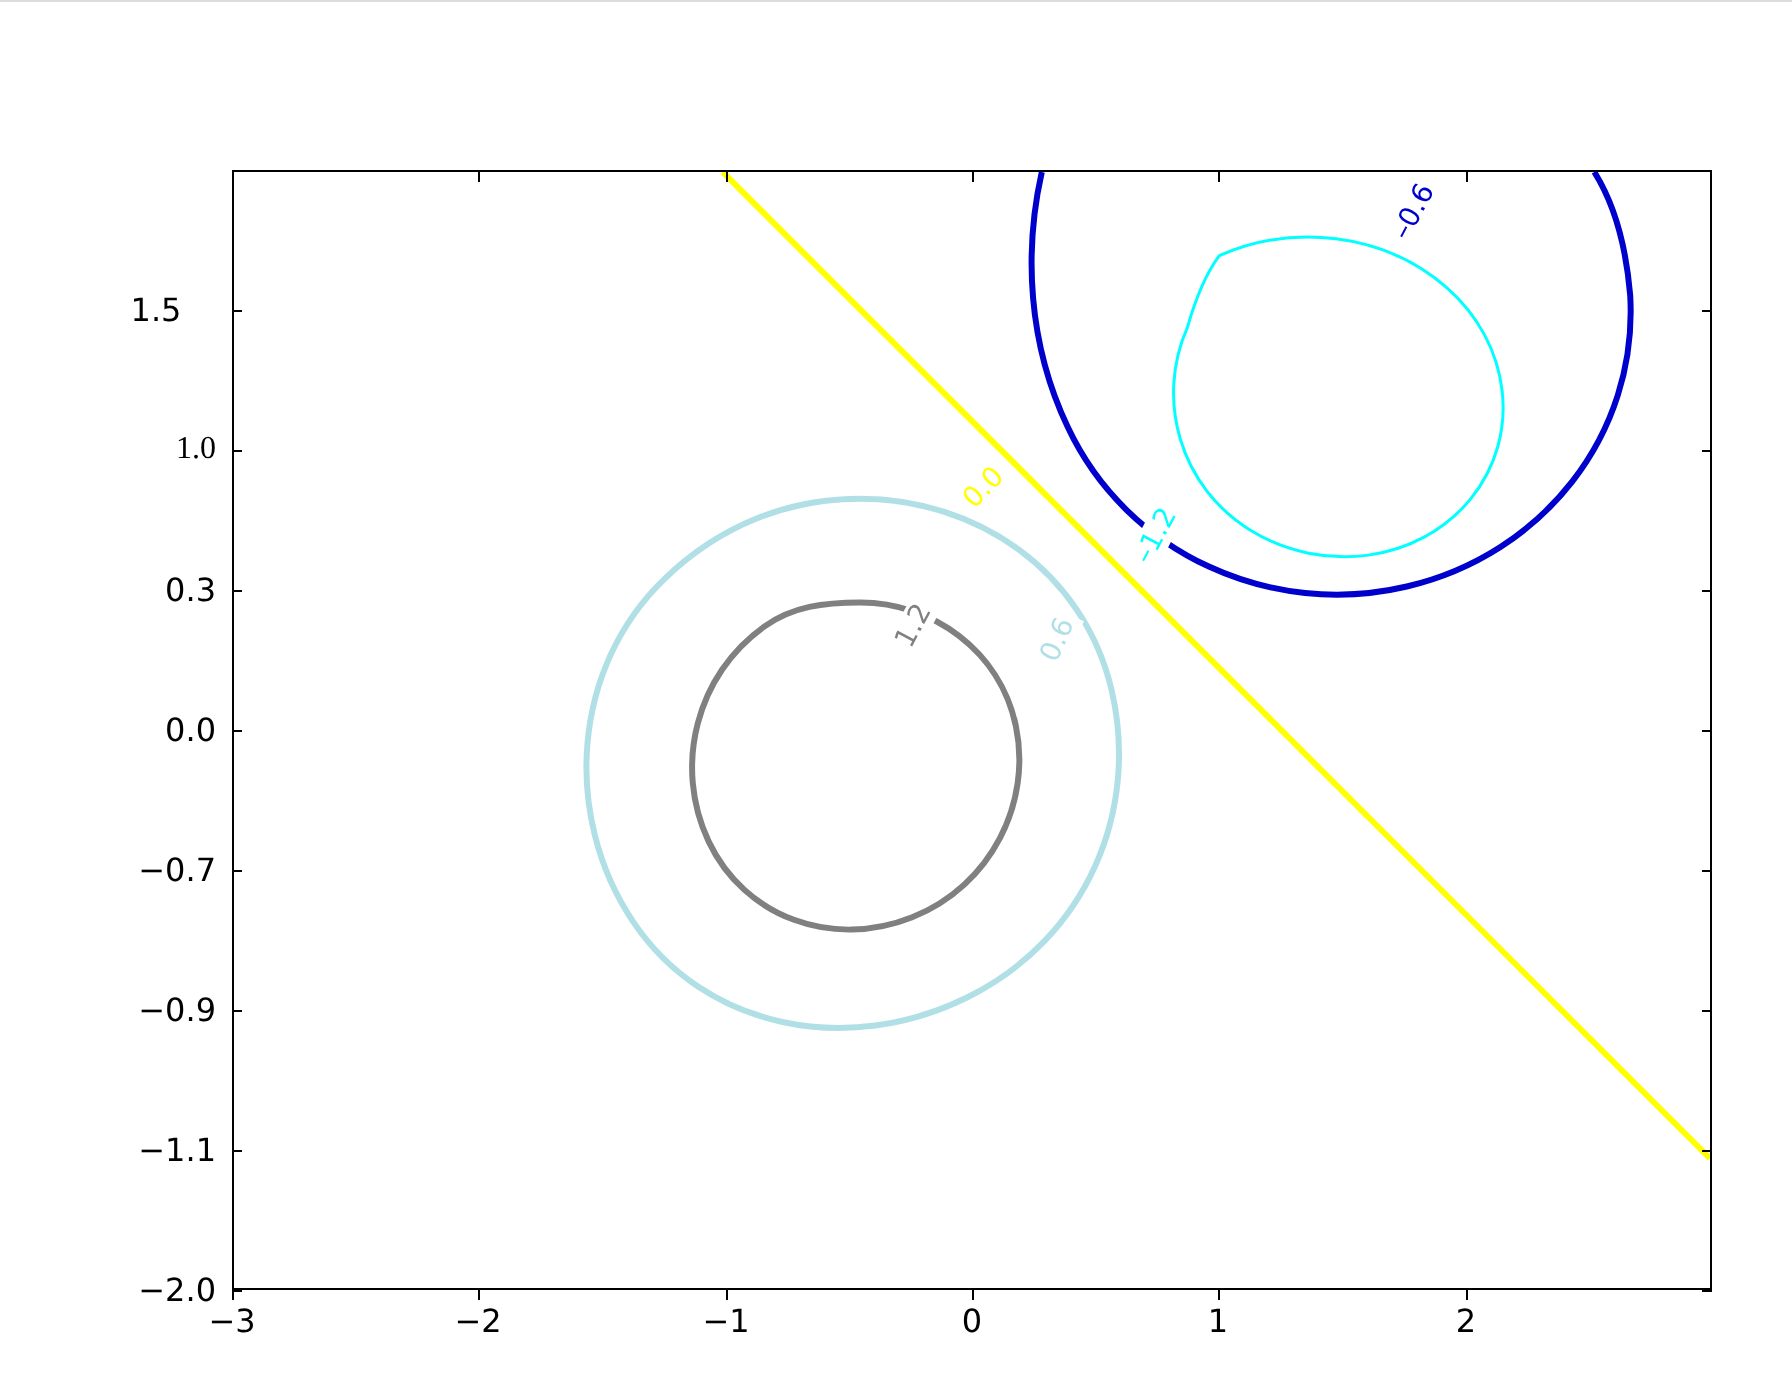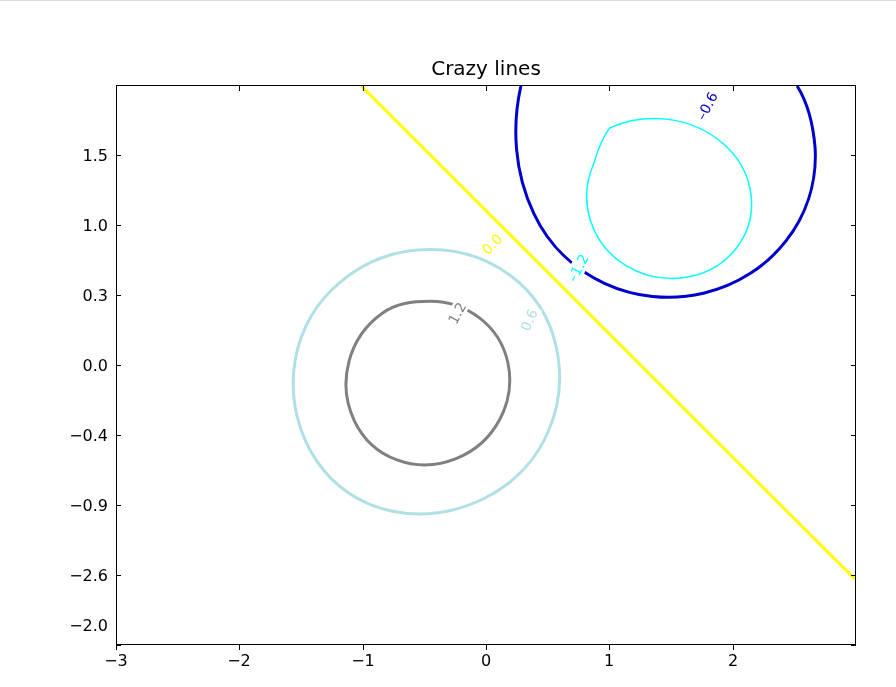--- a/index.html
+++ b/index.html
@@ -93,21 +93,20 @@
     transform-origin: center center;
     padding: 0 3px;
     background: #ffffff;
   }
 </style>
 </head>
 <body>
 
 <div class="figure">
 
-  <div class="title">Crazy lines</div>
 
   <div class="axes">
     <svg class="plot" viewBox="0 0 740 560" preserveAspectRatio="none">
 
       <path d="M 245,0 L 740,495" stroke="#FFFF00" stroke-width="3" fill="none"></path>
 
       <path d="M 314,164
                C 372,164 426,200 440,260
                C 454,320 428,384 368,414
                C 308,444 236,430 200,376
@@ -167,43 +166,43 @@
   <div class="tickmark-b" style="left:609px;"></div>
   <div class="tickmark-t" style="left:609px;"></div>
   <div class="xtick" style="left:609px;">1</div>
 
   <div class="tickmark-b" style="left:733px;"></div>
   <div class="tickmark-t" style="left:733px;"></div>
   <div class="xtick" style="left:733px;">2</div>
 
   <div class="tickmark-l" style="top:644px;"></div>
   <div class="tickmark-r" style="top:644px;"></div>
-  <div class="ytick" style="top:624px;">−2.0</div>
+  <div class="ytick" style="top:644px;">−2.0</div>
 
   <div class="tickmark-l" style="top:574px;"></div>
   <div class="tickmark-r" style="top:574px;"></div>
-  <div class="ytick" style="top:574px;">−2.6</div>
+  <div class="ytick" style="top:574px;">−1.1</div>
 
   <div class="tickmark-l" style="top:504px;"></div>
   <div class="tickmark-r" style="top:504px;"></div>
   <div class="ytick" style="top:504px;">−0.9</div>
 
   <div class="tickmark-l" style="top:434px;"></div>
   <div class="tickmark-r" style="top:434px;"></div>
-  <div class="ytick" style="top:434px;">−0.4</div>
+  <div class="ytick" style="top:434px;">−0.7</div>
 
   <div class="tickmark-l" style="top:364px;"></div>
   <div class="tickmark-r" style="top:364px;"></div>
   <div class="ytick" style="top:364px;">0.0</div>
 
   <div class="tickmark-l" style="top:294px;"></div>
   <div class="tickmark-r" style="top:294px;"></div>
   <div class="ytick" style="top:294px;">0.3</div>
 
   <div class="tickmark-l" style="top:224px;"></div>
   <div class="tickmark-r" style="top:224px;"></div>
-  <div class="ytick" style="top:224px;">1.0</div>
+  <div class="ytick" style="top:224px;font-family:Liberation Serif, serif;">1.0</div>
 
   <div class="tickmark-l" style="top:154px;"></div>
   <div class="tickmark-r" style="top:154px;"></div>
-  <div class="ytick" style="top:154px;">1.5</div>
+  <div class="ytick" style="top:154px;text-align:center;">1.5</div>
 
 </div>
 
 </body></html>

